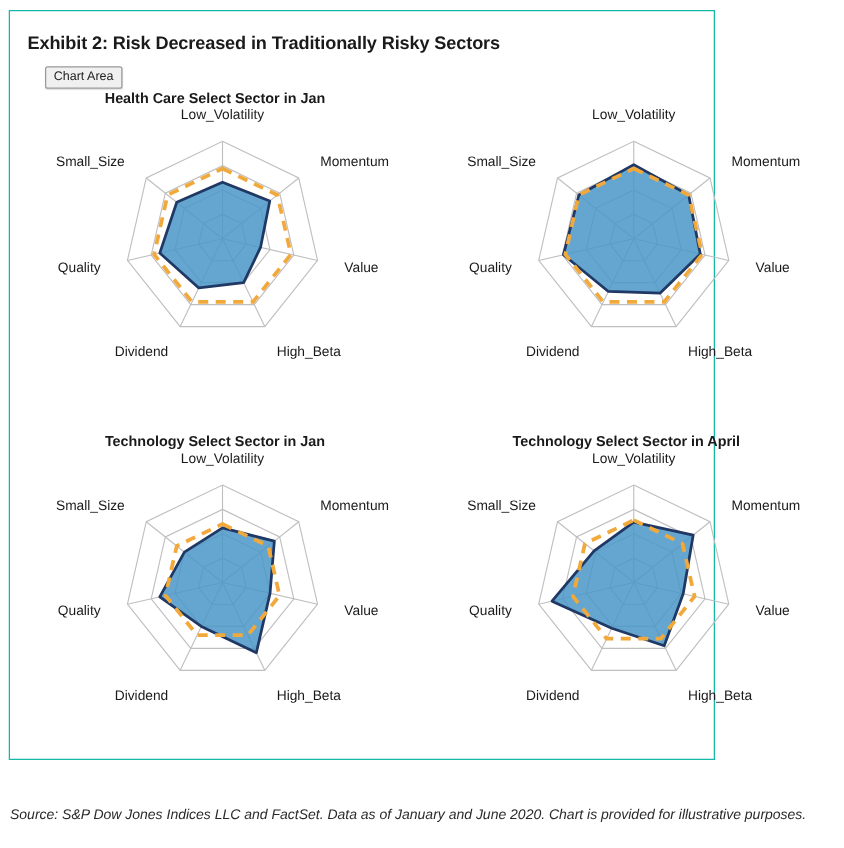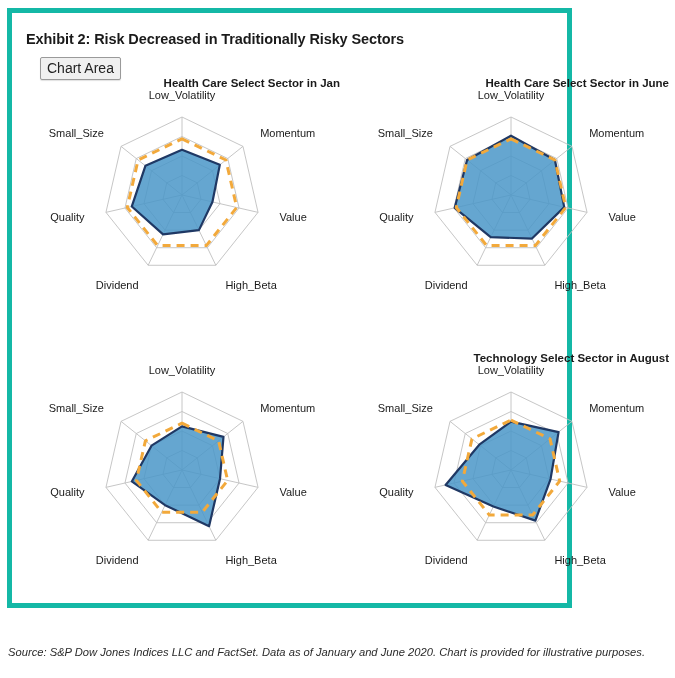--- a/index.html
+++ b/index.html
@@ -15,21 +15,21 @@
     background: #ffffff;
     overflow: hidden;
   }
   .exhibit-card {
     position: absolute;
     left: 7px;
     top: 8px;
     width: 565px;
     height: 600px;
     background: #ffffff;
-    border: 5px solid #14b8a6;
+    border: 1px solid #14b8a6;
     box-sizing: border-box;
   }
   .exhibit-title {
     position: absolute;
     left: 14px;
     top: 18px;
     font-size: 14.5px;
     font-weight: bold;
     color: #1a1a1a;
     letter-spacing: -0.1px;
@@ -49,21 +49,21 @@
   .cell-0 { left: 0px;   top: 0px; }
   .cell-1 { left: 329px; top: 0px; }
   .cell-2 { left: 0px;   top: 275px; }
   .cell-3 { left: 329px; top: 275px; }
 
   .chart-title {
     position: absolute;
     top: 16px;
     left: 0;
     width: 100%;
-    text-align: right;
+    text-align: center;
     font-size: 11.5px;
     font-weight: bold;
     color: #1a1a1a;
   }
   .radar-wrap {
     position: absolute;
     left: 6px;
     top: 30px;
     width: 328px;
     height: 244px;
@@ -76,21 +76,21 @@
     font-size: 11px;
     fill: #1a1a1a;
   }
   .chart-area-tag {
     position: absolute;
     left: 28px;
     top: 44px;
     background: #f0f0f0;
     border: 1px solid #9a9a9a;
     border-radius: 2px;
-    font-size: 14px;
+    font-size: 10px;
     color: #222;
     padding: 2px 6px 3px 6px;
     box-shadow: 0 1px 1px rgba(0,0,0,0.12);
     z-index: 20;
   }
   .source-note {
     position: absolute;
     left: 8px;
     top: 620px;
     width: 640px;
@@ -136,21 +136,20 @@
               <text class="axis-label" x="261.49279121818233" y="130.25209339563145" text-anchor="start">Value</text>
               <text class="axis-label" x="207.38837391175582" y="198.0968867902419" text-anchor="start">High_Beta</text>
               <text class="axis-label" x="120.6116260882442" y="198.0968867902419" text-anchor="end">Dividend</text>
               <text class="axis-label" x="66.50720878181764" y="130.25209339563145" text-anchor="end">Quality</text>
               <text class="axis-label" x="85.81685175319701" y="45.65101981412666" text-anchor="end">Small_Size</text>
             </svg>
           </div>
       </div>
 
       <div class="chart-cell cell-1">
-        <div class="chart-title">Health Care Select Sector in June</div>
         <div class="radar-wrap">
             <svg width="328" height="244" class="radar-svg">
               <polygon points="164,84.5 179.2457139081266,91.8419488637547 183.01109428754557,108.33915821214813 172.4607329127924,121.56889292409717 155.5392670872076,121.56889292409717 144.98890571245443,108.33915821214813 148.7542860918734,91.8419488637547" fill="none" stroke="#bfbfbf" stroke-width="0.9"></polygon>
               <polygon points="164,65 194.49142781625315,79.68389772750939 202.02218857509112,112.67831642429626 180.92146582558476,139.13778584819434 147.07853417441524,139.13778584819434 125.97781142490888,112.67831642429627 133.50857218374682,79.68389772750939" fill="none" stroke="#bfbfbf" stroke-width="0.9"></polygon>
               <polygon points="164,45.5 209.73714172437974,67.5258465912641 221.03328286263667,117.01747463644439 189.38219873837716,156.70667877229153 138.61780126162284,156.70667877229153 106.96671713736332,117.0174746364444 118.26285827562026,67.5258465912641" fill="none" stroke="#bfbfbf" stroke-width="0.9"></polygon>
               <polygon points="164,26 224.98285563250633,55.367795455018786 240.04437715018224,121.35663284859253 197.84293165116952,174.27557169638868 130.15706834883048,174.27557169638868 87.95562284981776,121.35663284859254 103.01714436749367,55.36779545501879" fill="none" stroke="#bfbfbf" stroke-width="0.9"></polygon>
               <line x1="164" y1="104" x2="164" y2="26" stroke="#bfbfbf" stroke-width="0.9"></line>
               <line x1="164" y1="104" x2="224.98285563250633" y2="55.367795455018786" stroke="#bfbfbf" stroke-width="0.9"></line>
               <line x1="164" y1="104" x2="240.04437715018224" y2="121.35663284859253" stroke="#bfbfbf" stroke-width="0.9"></line>
               <line x1="164" y1="104" x2="197.84293165116952" y2="174.27557169638868" stroke="#bfbfbf" stroke-width="0.9"></line>
@@ -164,20 +163,21 @@
               <text class="axis-label" x="261.49279121818233" y="130.25209339563145" text-anchor="start">Value</text>
               <text class="axis-label" x="207.38837391175582" y="198.0968867902419" text-anchor="start">High_Beta</text>
               <text class="axis-label" x="120.6116260882442" y="198.0968867902419" text-anchor="end">Dividend</text>
               <text class="axis-label" x="66.50720878181764" y="130.25209339563145" text-anchor="end">Quality</text>
               <text class="axis-label" x="85.81685175319701" y="45.65101981412666" text-anchor="end">Small_Size</text>
             </svg>
           </div>
       </div>
 
       <div class="chart-cell cell-2">
+        <div class="chart-title">Technology Select Sector in Jan</div>
         <div class="radar-wrap">
             <svg width="328" height="244" class="radar-svg">
               <polygon points="164,84.5 179.2457139081266,91.8419488637547 183.01109428754557,108.33915821214813 172.4607329127924,121.56889292409717 155.5392670872076,121.56889292409717 144.98890571245443,108.33915821214813 148.7542860918734,91.8419488637547" fill="none" stroke="#bfbfbf" stroke-width="0.9"></polygon>
               <polygon points="164,65 194.49142781625315,79.68389772750939 202.02218857509112,112.67831642429626 180.92146582558476,139.13778584819434 147.07853417441524,139.13778584819434 125.97781142490888,112.67831642429627 133.50857218374682,79.68389772750939" fill="none" stroke="#bfbfbf" stroke-width="0.9"></polygon>
               <polygon points="164,45.5 209.73714172437974,67.5258465912641 221.03328286263667,117.01747463644439 189.38219873837716,156.70667877229153 138.61780126162284,156.70667877229153 106.96671713736332,117.0174746364444 118.26285827562026,67.5258465912641" fill="none" stroke="#bfbfbf" stroke-width="0.9"></polygon>
               <polygon points="164,26 224.98285563250633,55.367795455018786 240.04437715018224,121.35663284859253 197.84293165116952,174.27557169638868 130.15706834883048,174.27557169638868 87.95562284981776,121.35663284859254 103.01714436749367,55.36779545501879" fill="none" stroke="#bfbfbf" stroke-width="0.9"></polygon>
               <line x1="164" y1="104" x2="164" y2="26" stroke="#bfbfbf" stroke-width="0.9"></line>
               <line x1="164" y1="104" x2="224.98285563250633" y2="55.367795455018786" stroke="#bfbfbf" stroke-width="0.9"></line>
               <line x1="164" y1="104" x2="240.04437715018224" y2="121.35663284859253" stroke="#bfbfbf" stroke-width="0.9"></line>
               <line x1="164" y1="104" x2="197.84293165116952" y2="174.27557169638868" stroke="#bfbfbf" stroke-width="0.9"></line>
@@ -191,21 +191,21 @@
               <text class="axis-label" x="261.49279121818233" y="130.25209339563145" text-anchor="start">Value</text>
               <text class="axis-label" x="207.38837391175582" y="198.0968867902419" text-anchor="start">High_Beta</text>
               <text class="axis-label" x="120.6116260882442" y="198.0968867902419" text-anchor="end">Dividend</text>
               <text class="axis-label" x="66.50720878181764" y="130.25209339563145" text-anchor="end">Quality</text>
               <text class="axis-label" x="85.81685175319701" y="45.65101981412666" text-anchor="end">Small_Size</text>
             </svg>
           </div>
       </div>
 
       <div class="chart-cell cell-3">
-        <div class="chart-title">Technology Select Sector in August</div>
+        <div class="chart-title">Technology Select Sector in April</div>
         <div class="radar-wrap">
             <svg width="328" height="244" class="radar-svg">
               <polygon points="164,84.5 179.2457139081266,91.8419488637547 183.01109428754557,108.33915821214813 172.4607329127924,121.56889292409717 155.5392670872076,121.56889292409717 144.98890571245443,108.33915821214813 148.7542860918734,91.8419488637547" fill="none" stroke="#bfbfbf" stroke-width="0.9"></polygon>
               <polygon points="164,65 194.49142781625315,79.68389772750939 202.02218857509112,112.67831642429626 180.92146582558476,139.13778584819434 147.07853417441524,139.13778584819434 125.97781142490888,112.67831642429627 133.50857218374682,79.68389772750939" fill="none" stroke="#bfbfbf" stroke-width="0.9"></polygon>
               <polygon points="164,45.5 209.73714172437974,67.5258465912641 221.03328286263667,117.01747463644439 189.38219873837716,156.70667877229153 138.61780126162284,156.70667877229153 106.96671713736332,117.0174746364444 118.26285827562026,67.5258465912641" fill="none" stroke="#bfbfbf" stroke-width="0.9"></polygon>
               <polygon points="164,26 224.98285563250633,55.367795455018786 240.04437715018224,121.35663284859253 197.84293165116952,174.27557169638868 130.15706834883048,174.27557169638868 87.95562284981776,121.35663284859254 103.01714436749367,55.36779545501879" fill="none" stroke="#bfbfbf" stroke-width="0.9"></polygon>
               <line x1="164" y1="104" x2="164" y2="26" stroke="#bfbfbf" stroke-width="0.9"></line>
               <line x1="164" y1="104" x2="224.98285563250633" y2="55.367795455018786" stroke="#bfbfbf" stroke-width="0.9"></line>
               <line x1="164" y1="104" x2="240.04437715018224" y2="121.35663284859253" stroke="#bfbfbf" stroke-width="0.9"></line>
               <line x1="164" y1="104" x2="197.84293165116952" y2="174.27557169638868" stroke="#bfbfbf" stroke-width="0.9"></line>

